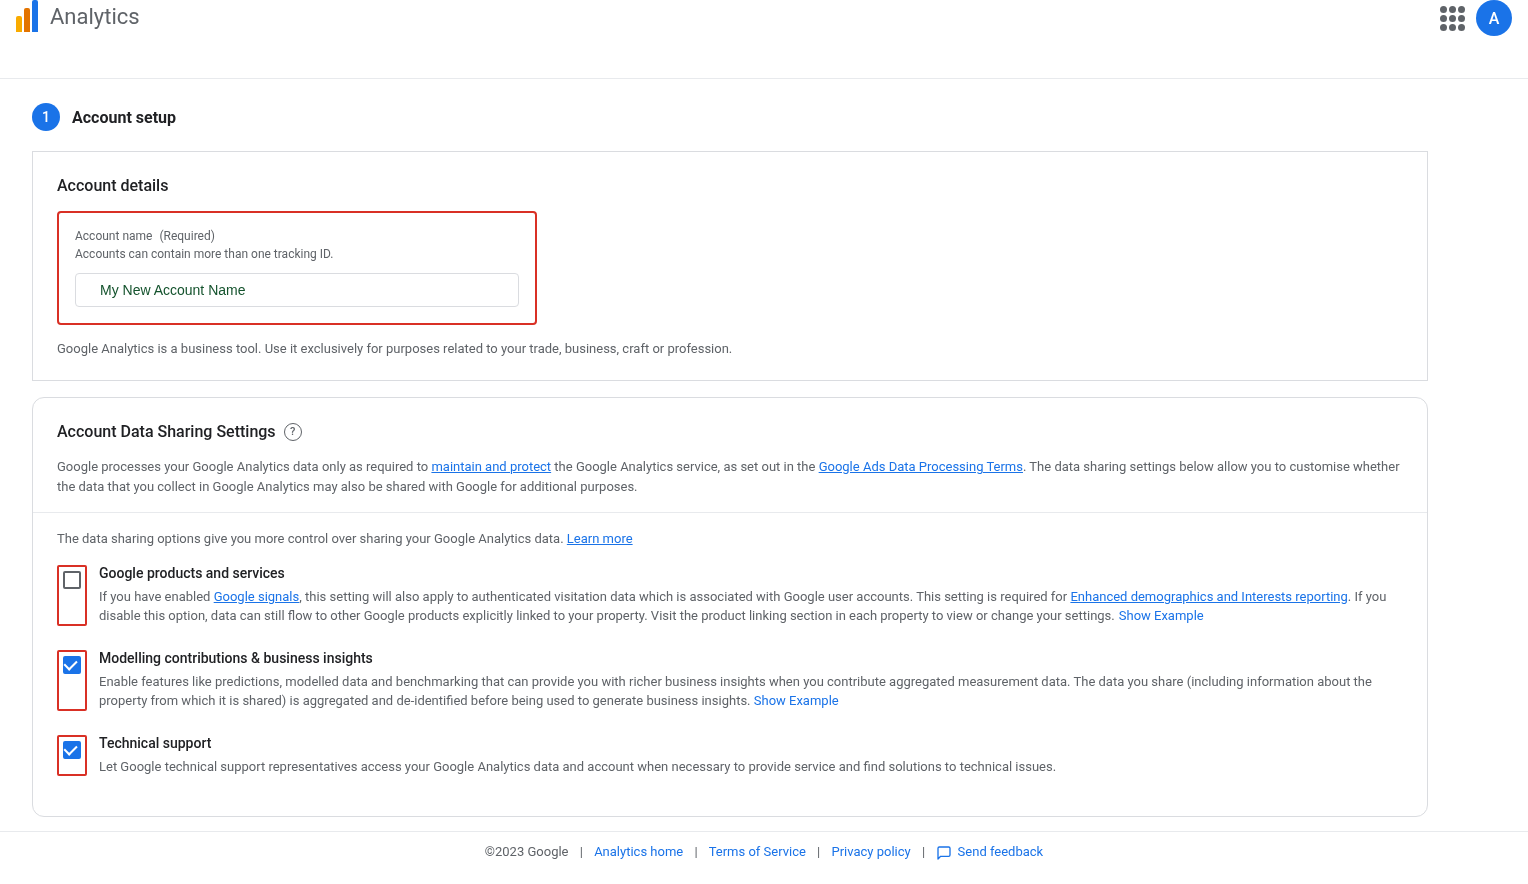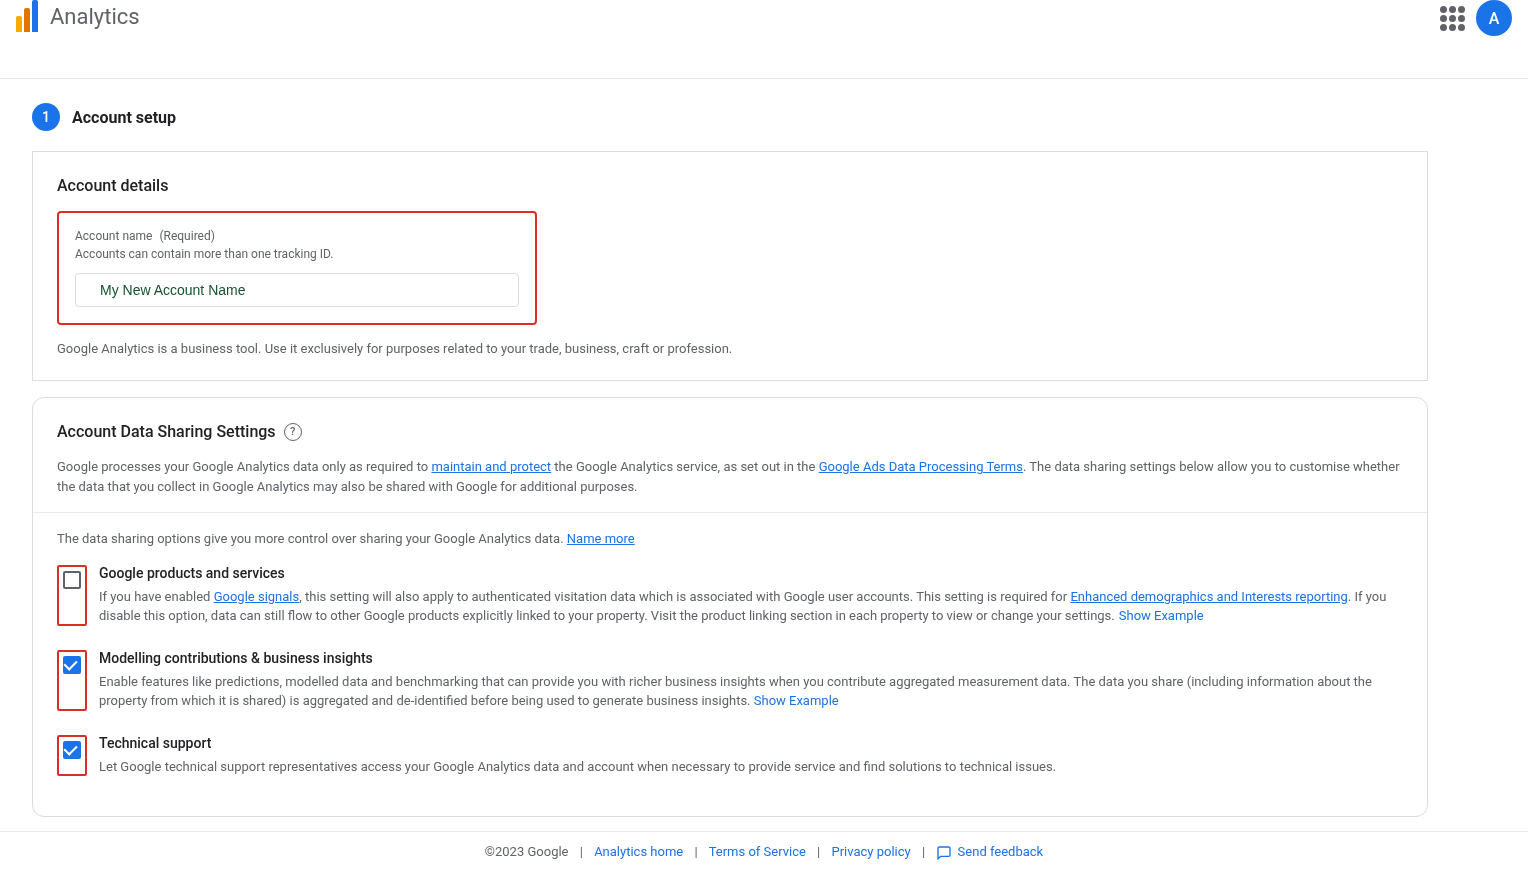--- a/index.html
+++ b/index.html
@@ -138,21 +138,21 @@
         <span>Account Data Sharing Settings</span>
         <span class="help-icon">?</span>
       </div>
       <div class="description-text">
         <span>Google processes your Google Analytics data only as required to </span><a class="link">maintain and protect</a><span> the Google Analytics service, as set out in the </span><a class="link">Google Ads Data Processing Terms</a><span>. The data sharing settings below allow you to customise whether the data that you collect in Google Analytics may also be shared with Google for additional purposes.</span>
       </div>
     </div>
 
     <div class="data-sharing-body">
       <div class="sharing-intro">
-        <span>The data sharing options give you more control over sharing your Google Analytics data. </span><a class="link">Name more</a>
+        <span>The data sharing options give you more control over sharing your Google Analytics data. </span><a class="link">Learn more</a>
       </div>
 
       <div class="checkbox-item">
         <div class="checkbox-wrapper">
           <div class="checkbox-box"></div>
         </div>
         <div class="item-content">
           <div class="item-title">Google products and services</div>
           <div class="item-desc">
             If you have enabled <a class="link">Google signals</a>, this setting will also apply to authenticated visitation data which is associated with Google user accounts. This setting is required for <a class="link">Enhanced demographics and Interests reporting</a>. If you disable this option, data can still flow to other Google products explicitly linked to your property. Visit the product linking section in each property to view or change your settings.<a class="link-no-underline" style="margin-left:4px;">Show Example</a>

